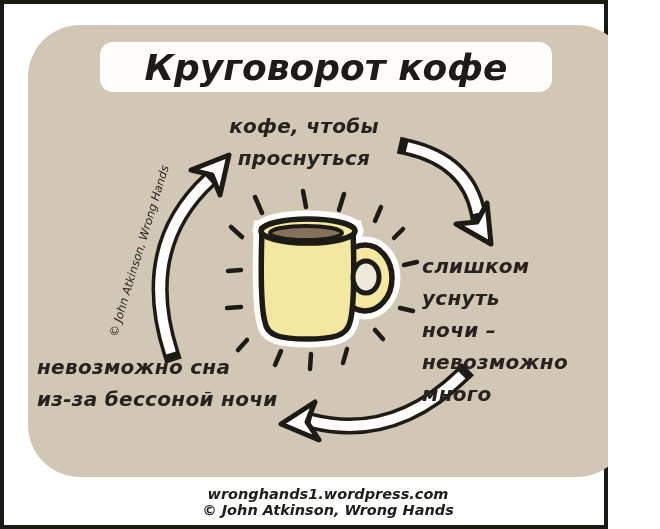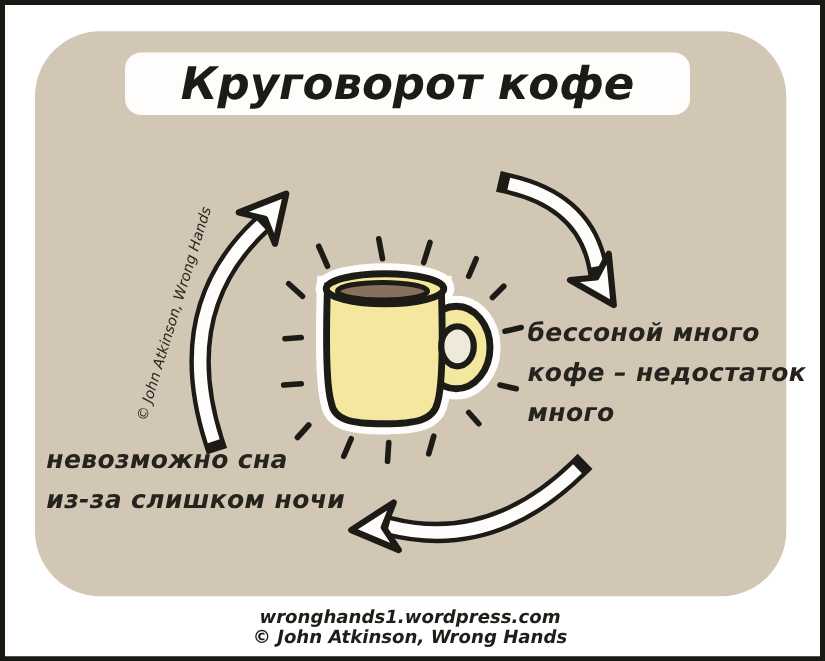--- a/index.html
+++ b/index.html
@@ -1,17 +1,17 @@
 <!DOCTYPE html>
 <html><head>
 <meta charset="utf-8">
 <style>
   html,body{margin:0;padding:0;background:#ffffff;}
   .frame{
-    position:relative;width:660px;height:529px;background:#ffffff;
+    position:relative;width:608px;height:529px;background:#ffffff;
     box-shadow:inset 0 0 0 4px #191813;overflow:hidden;
     font-family:"DejaVu Sans",sans-serif;color:#26231e;
   }
   .panel{
     position:absolute;left:28px;top:25px;width:601px;height:452px;
     background:#d2c7b5;border-radius:52px;
   }
   .art{position:absolute;left:0;top:0;width:660px;height:529px;}
   .title-box{
     position:absolute;left:100px;top:42px;width:452px;height:50px;
@@ -104,30 +104,34 @@
       <ellipse cx="308" cy="231" rx="47" ry="12" fill="#f4e79f" stroke="#1d1b16" stroke-width="5.5"></ellipse>
 
       <ellipse cx="306" cy="233" rx="36" ry="7" fill="#87705c" stroke="#1d1b16" stroke-width="4"></ellipse>
     </g>
   </svg>
 
   <div class="title-box">
     <span>Круговорот кофе</span>
   </div>
 
+  <div class="label label-wake">
+    <span class="ln">кофе, чтобы</span>
+    <span class="ln">проснуться</span>
+  </div>
 
   <div class="label label-toomuch">
-    <span class="ln">бессоной много</span>
-    <span class="ln">кофе – недостаток</span>
+    <span class="ln">слишком уснуть</span>
+    <span class="ln">ночи – невозможно</span>
     <span class="ln">много</span>
   </div>
 
   <div class="label label-nosleep">
     <span class="ln">невозможно сна</span>
-    <span class="ln">из-за слишком ночи</span>
+    <span class="ln">из-за бессоной ночи</span>
   </div>
 
   <div class="watermark">© John Atkinson, Wrong Hands</div>
 
   <div class="footer">
     <span>wronghands1.wordpress.com</span>
     <span>© John Atkinson, Wrong Hands</span>
   </div>
 
 </div>

